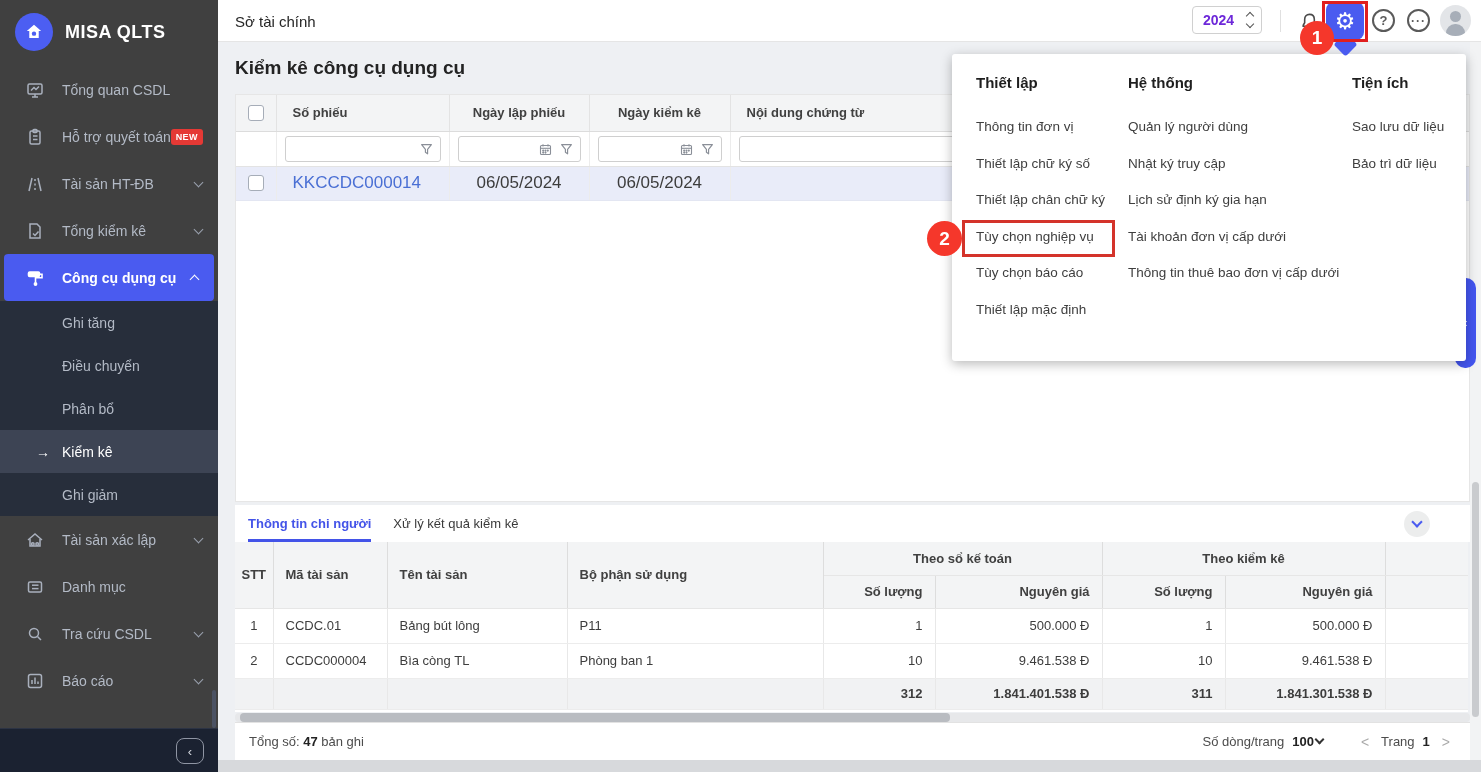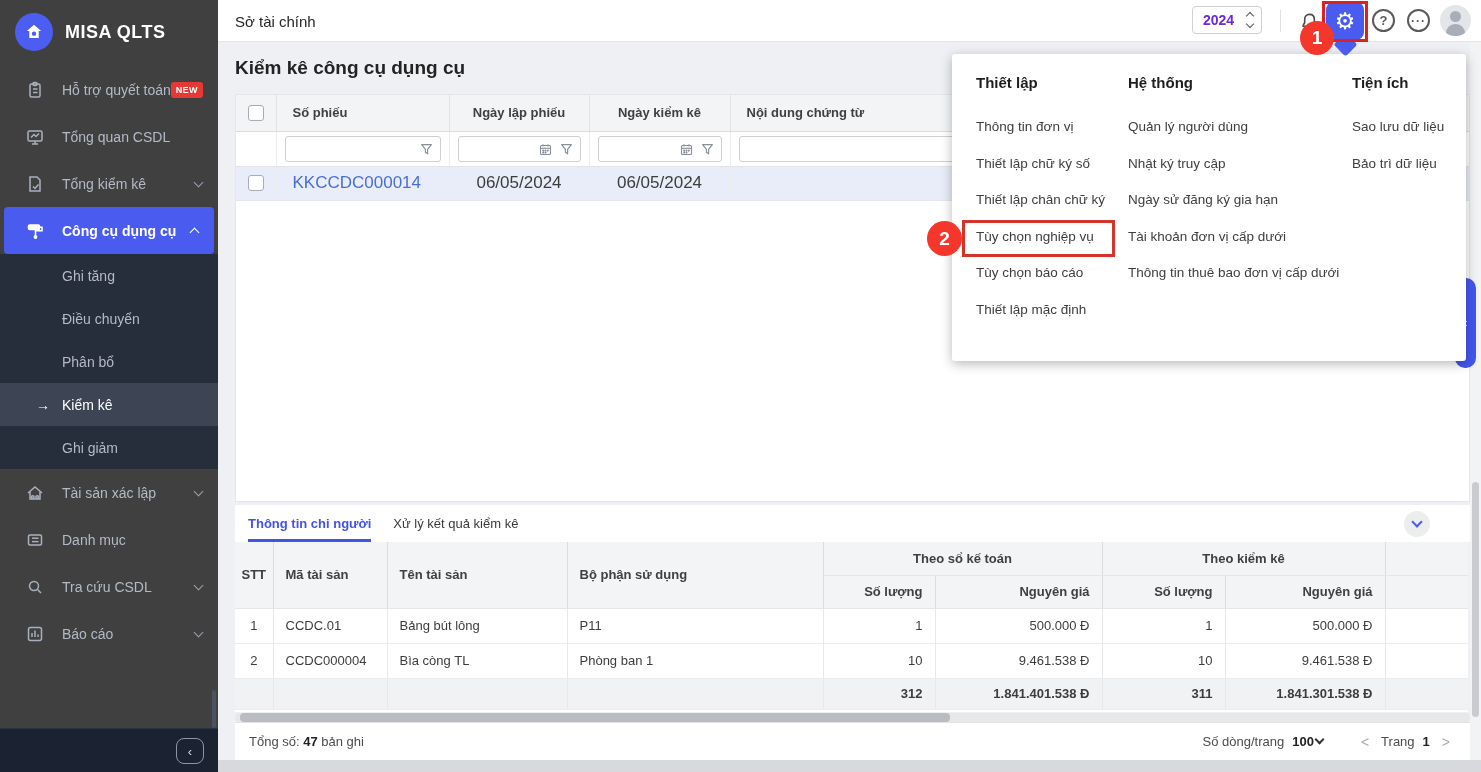--- a/index.html
+++ b/index.html
@@ -127,39 +127,52 @@
           <circle cx="10" cy="11.5" r="2" fill="#4c5ef2"></circle>
         </svg>
     </div>
     <span class="logo-title">MISA QLTS</span>
   </div>
 
   <div class="nav">
     <div class="nav-item">
       <span class="ico">
           <svg width="20" height="20" viewBox="0 0 20 20" fill="none" stroke="#a9b0bd" stroke-width="1.5">
+            <rect x="3" y="4" width="14" height="10" rx="1.5"></rect>
+            <polyline points="6,10.5 9,7.5 11,9.5 14,6.5"></polyline>
+            <line x1="10" y1="14" x2="10" y2="17"></line>
+            <line x1="7" y1="17" x2="13" y2="17"></line>
+          </svg>
+        </span>
+      <span class="lbl">Tổng quan CSDL</span>
+    </div>
+    <div class="nav-item">
+      <span class="ico">
+          <svg width="20" height="20" viewBox="0 0 20 20" fill="none" stroke="#a9b0bd" stroke-width="1.5">
             <rect x="5" y="4" width="10" height="13" rx="1.5"></rect>
             <rect x="8" y="2.5" width="4" height="3" rx="1"></rect>
             <line x1="8" y1="9" x2="12.5" y2="9"></line>
             <line x1="8" y1="12.5" x2="12.5" y2="12.5"></line>
           </svg>
         </span>
       <span class="lbl">Hỗ trợ quyết toán</span>
       <span class="badge-new">NEW</span>
     </div>
     <div class="nav-item">
       <span class="ico">
           <svg width="20" height="20" viewBox="0 0 20 20" fill="none" stroke="#a9b0bd" stroke-width="1.5">
-            <rect x="3" y="4" width="14" height="10" rx="1.5"></rect>
-            <polyline points="6,10.5 9,7.5 11,9.5 14,6.5"></polyline>
-            <line x1="10" y1="14" x2="10" y2="17"></line>
-            <line x1="7" y1="17" x2="13" y2="17"></line>
-          </svg>
-        </span>
-      <span class="lbl">Tổng quan CSDL</span>
+            <path d="M7 4 L4 17"></path>
+            <path d="M13 4 L16 17"></path>
+            <line x1="10" y1="5" x2="10" y2="7"></line>
+            <line x1="10" y1="9.5" x2="10" y2="11.5"></line>
+            <line x1="10" y1="14" x2="10" y2="16"></line>
+          </svg>
+        </span>
+      <span class="lbl">Tài sản HT-ĐB</span>
+      <span class="chev"></span>
     </div>
     <div class="nav-item">
       <span class="ico">
           <svg width="20" height="20" viewBox="0 0 20 20" fill="none" stroke="#a9b0bd" stroke-width="1.5">
             <path d="M5 3 h7 l3 3 v11 H5 Z"></path>
             <polyline points="8,12.5 10,14.5 13.5,10.5"></polyline>
           </svg>
         </span>
       <span class="lbl">Tổng kiểm kê</span>
       <span class="chev"></span>
@@ -498,21 +511,21 @@
       <div class="menu-item">Tùy chọn nghiệp vụ</div>
       <div class="menu-item">Tùy chọn báo cáo</div>
       <div class="menu-item">Thiết lập mặc định</div>
     </div>
   </div>
   <div class="menu-col" style="left:176px; width:230px;">
     <div class="mtitle">Hệ thống</div>
     <div class="menu-items">
       <div class="menu-item">Quản lý người dùng</div>
       <div class="menu-item">Nhật ký truy cập</div>
-      <div class="menu-item">Ngày sử đăng ký gia hạn</div>
+      <div class="menu-item">Lịch sử định ký gia hạn</div>
       <div class="menu-item">Tài khoản đơn vị cấp dưới</div>
       <div class="menu-item">Thông tin thuê bao đơn vị cấp dưới</div>
     </div>
   </div>
   <div class="menu-col" style="left:400px; width:100px;">
     <div class="mtitle">Tiện ích</div>
     <div class="menu-items">
       <div class="menu-item">Sao lưu dữ liệu</div>
       <div class="menu-item">Bảo trì dữ liệu</div>
     </div>

